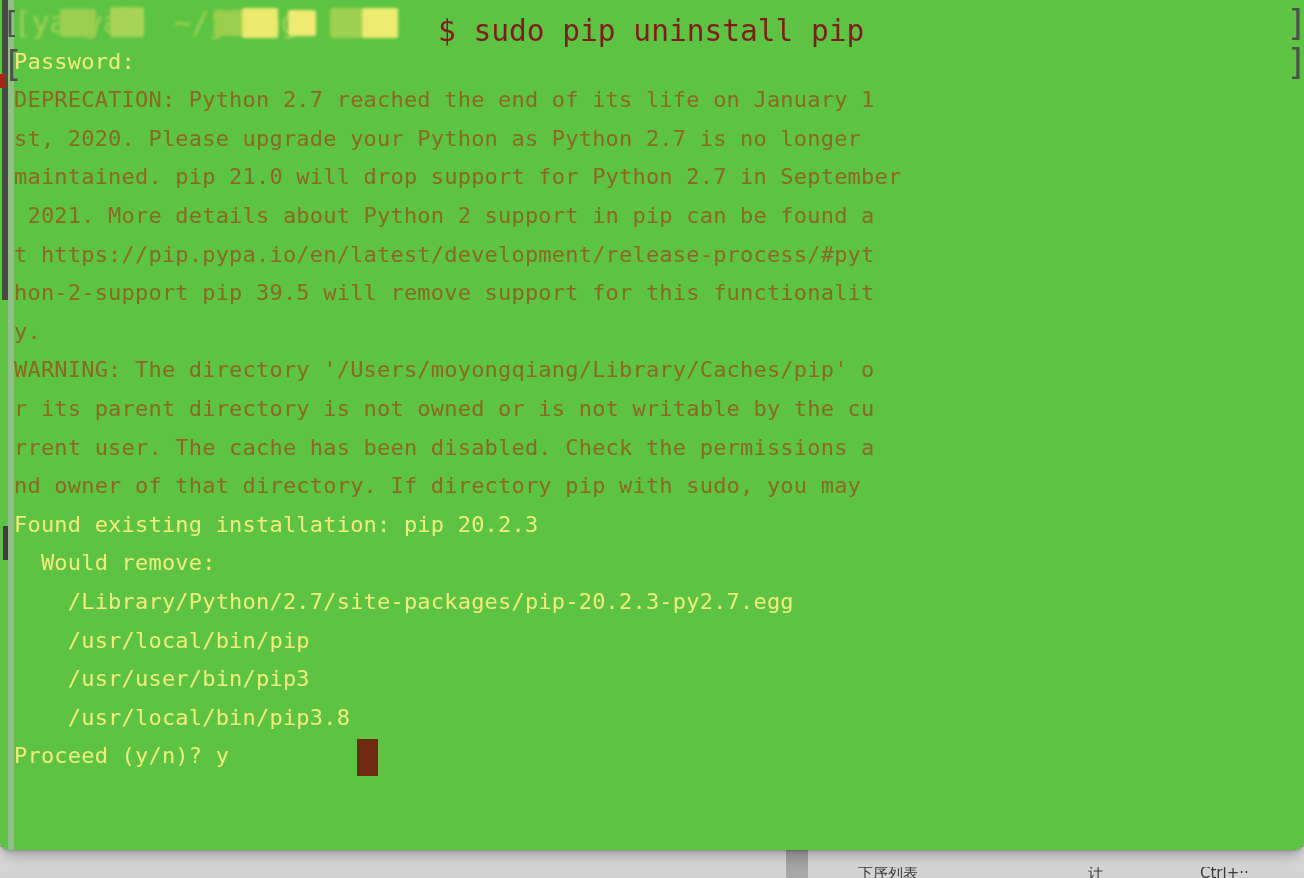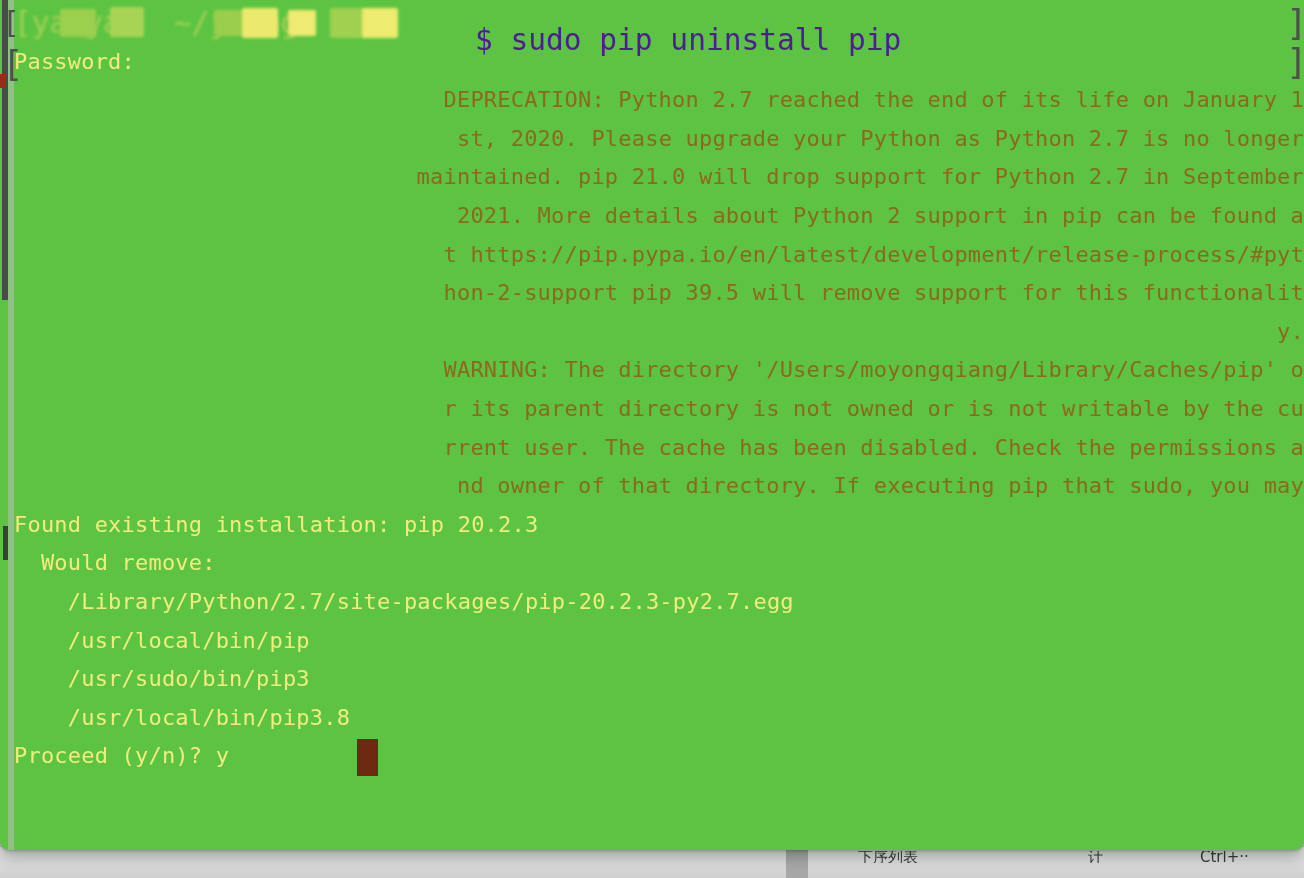--- a/index.html
+++ b/index.html
@@ -37,21 +37,21 @@
     position: absolute;
     left: 786px;
     top: 0;
     width: 22px;
     height: 32px;
     background: #a8a8a8;
   }
   .bg-menu-row {
     position: absolute;
     left: 0;
-    top: 4px;
+    top: 20px;
     width: 1304px;
     height: 12px;
     overflow: hidden;
   }
   .bg-menu-text {
     position: absolute;
     font-family: "DejaVu Sans", "Liberation Sans", sans-serif;
     font-size: 15px;
     color: #3a3a3a;
     white-space: nowrap;
@@ -131,21 +131,21 @@
   }
   .term-line {
     font-family: "DejaVu Sans Mono", "Liberation Mono", monospace;
     font-size: 22px;
     line-height: 38.6px;
     letter-spacing: 0.2px;
     white-space: pre;
     height: 38.6px;
   }
   .c-bright { color: #f2ec7e; }
-  .c-dim    { color: #8a6a1c; text-align: right; }
+  .c-dim    { color: #8a6a1c; }
 
   
   #prompt-line {
     position: relative;
     height: 38.6px;
     white-space: pre;
     font-family: "DejaVu Sans Mono", "Liberation Mono", monospace;
     font-size: 29.5px;
     line-height: 38.6px;
   }
@@ -173,24 +173,23 @@
     white-space: pre;
   }
   .blk {
     position: absolute;
     border-radius: 2px;
     filter: blur(1.4px);
   }
   #prompt-tail {
     position: absolute;
     left: 424px;
-    top: 17px;
-    color: #4c1d95;
-    white-space: pre;
-    margin-left: 37px;
+    top: 8px;
+    color: #7f1d1d;
+    white-space: pre;
   }
   #password-bracket {
     position: absolute;
     left: 2px;
     top: 45px;
     color: #4f4f4f;
     font-family: "DejaVu Sans Mono", "Liberation Mono", monospace;
     font-size: 36px;
     line-height: 38px;
   }
@@ -255,26 +254,26 @@
         <div class="term-line c-dim">DEPRECATION: Python 2.7 reached the end of its life on January 1</div>
         <div class="term-line c-dim">st, 2020. Please upgrade your Python as Python 2.7 is no longer</div>
         <div class="term-line c-dim">maintained. pip 21.0 will drop support for Python 2.7 in September</div>
         <div class="term-line c-dim"> 2021. More details about Python 2 support in pip can be found a</div>
         <div class="term-line c-dim">t https://pip.pypa.io/en/latest/development/release-process/#pyt</div>
         <div class="term-line c-dim">hon-2-support pip 39.5 will remove support for this functionalit</div>
         <div class="term-line c-dim">y.</div>
         <div class="term-line c-dim">WARNING: The directory '/Users/moyongqiang/Library/Caches/pip' o</div>
         <div class="term-line c-dim">r its parent directory is not owned or is not writable by the cu</div>
         <div class="term-line c-dim">rrent user. The cache has been disabled. Check the permissions a</div>
-        <div class="term-line c-dim">nd owner of that directory. If executing pip that sudo, you may</div>
+        <div class="term-line c-dim">nd owner of that directory. If directory pip with sudo, you may</div>
         <div class="term-line c-bright">Found existing installation: pip 20.2.3</div>
         <div class="term-line c-bright">  Would remove:</div>
         <div class="term-line c-bright">    /Library/Python/2.7/site-packages/pip-20.2.3-py2.7.egg</div>
         <div class="term-line c-bright">    /usr/local/bin/pip</div>
-        <div class="term-line c-bright">    /usr/sudo/bin/pip3</div>
+        <div class="term-line c-bright">    /usr/user/bin/pip3</div>
         <div class="term-line c-bright">    /usr/local/bin/pip3.8</div>
       </div>
 
     <div class="term-line c-bright" id="cursor-line"><span>Proceed (y/n)? y</span><span id="cursor-block"></span></div>
   </div>
 </div>
 
 <div id="password-bracket">[</div>
 
 </body></html>

